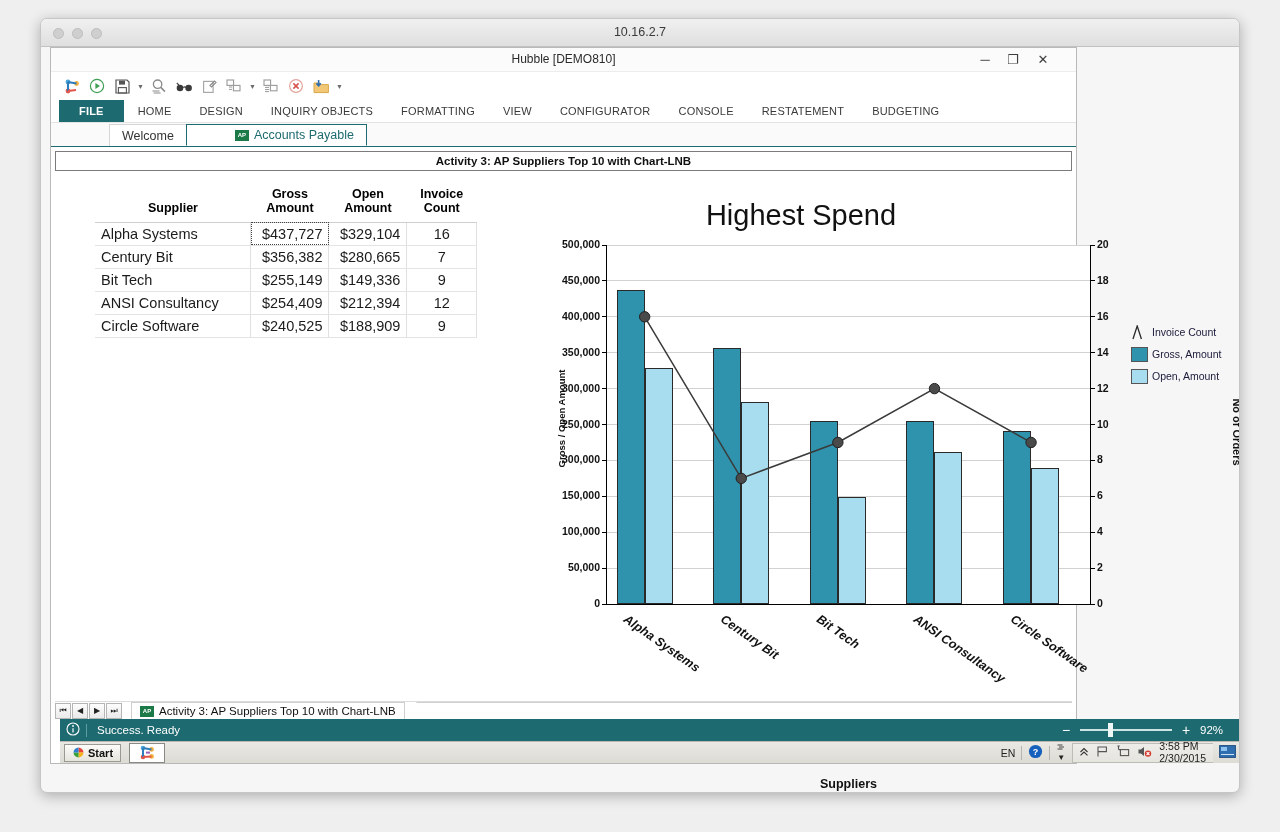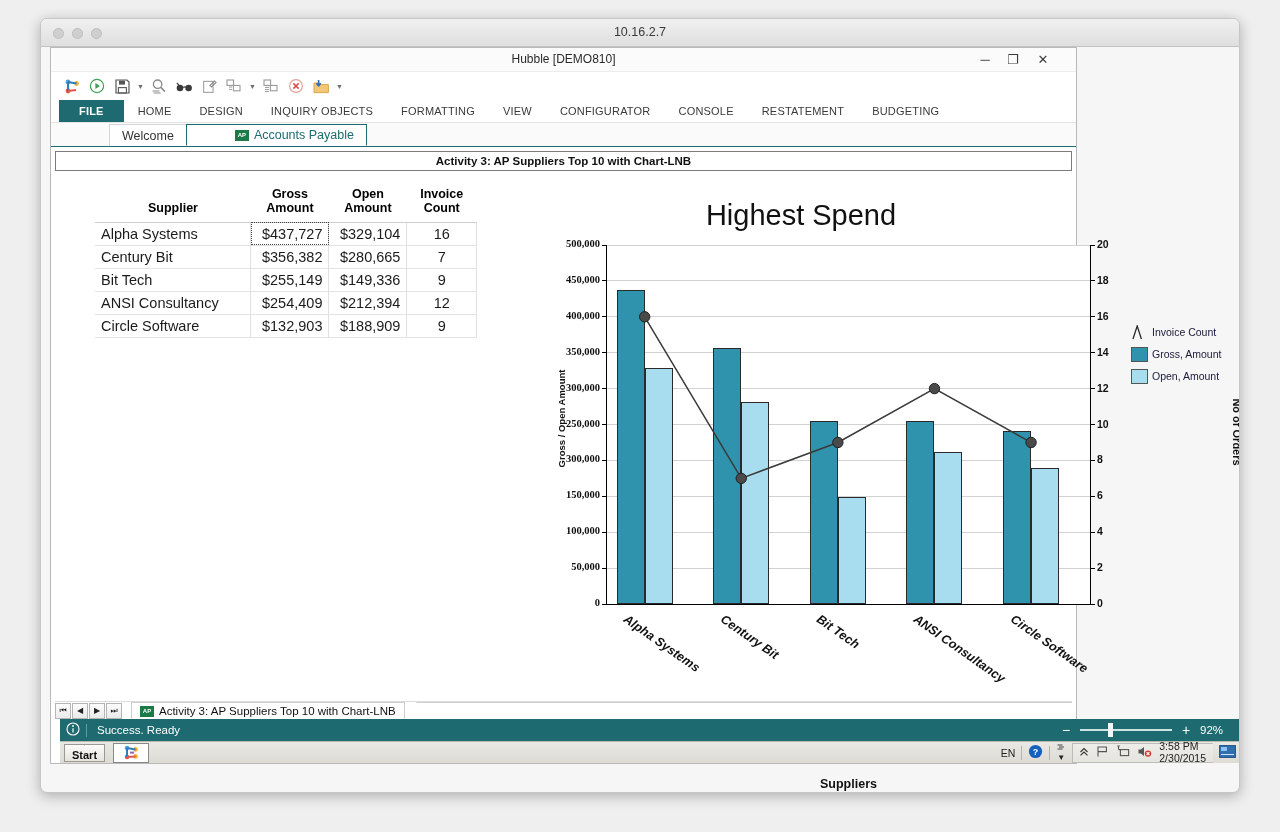--- a/index.html
+++ b/index.html
@@ -127,21 +127,21 @@
                  text-align:center; font-size:29px; color:#111;
                  font-family:"Liberation Sans", sans-serif; }
   #plot { position:absolute; left:115px; top:64px;
           width:485px; height:360px;
           border-left:1.5px solid #000; border-right:1.5px solid #000;
           border-bottom:1.5px solid #000; background:#fff; }
   .gridline { position:absolute; left:0; right:0; height:1px;
               background:#d2d2d2; }
   .ytick-l, .ytick-r { position:absolute; font-size:10.5px;
                        font-weight:bold; color:#111; white-space:nowrap; }
-  .ytick-l { right:calc(100% + 7px); text-align:center;font-family:Liberation Serif, serif; }
+  .ytick-l { right:calc(100% + 7px); text-align:center; }
   .ytick-r { left:calc(100% + 7px); }
   .tickmark { position:absolute; width:5px; height:1px; background:#000; }
   .bar { position:absolute; bottom:0; border:1px solid #2a2a2a; }
   .bar.gross { background:#2f93ad; }
   .bar.open  { background:#a7ddee; }
   #linelayer { position:absolute; left:0; top:0; width:100%; height:100%;
                overflow:visible; }
   .xlabel { position:absolute; font-size:12.5px; font-style:italic;
             font-weight:bold; color:#111; white-space:nowrap;
             transform-origin:left top; transform:rotate(35deg); }
@@ -194,21 +194,21 @@
   #zval { font-size:11.5px; min-width:28px; }
 
   
   #taskbar { position:absolute; left:9px; bottom:0; width:1182px; height:22px;
              background:linear-gradient(#e9e8e3,#dcdbd4);
              border-top:1px solid #b9b8b2; display:flex; align-items:center; }
   #startbtn { display:flex; align-items:center; gap:3px;
               margin-left:4px; padding:0 7px; height:18px;
               border:1px solid #9a9a93;
               background:linear-gradient(#fcfcfa,#e5e4dd);
-              font-size:11px; font-weight:bold; color:#111;flex-direction:column; }
+              font-size:11px; font-weight:bold; color:#111; }
   #tb-app { width:36px; height:20px; margin-left:8px;
             border:1px solid #8a8a84; background:#fff;
             display:flex; align-items:center; justify-content:center; }
   #tray { margin-left:auto; display:flex; align-items:center;
           height:20px; font-size:10.5px; color:#222; gap:6px;
           padding-right:6px; }
   .tray-sep { width:1px; height:14px; background:#b6b5ae; }
   #tray-box { display:flex; align-items:center; gap:7px;
               border:1px solid #bdbcb5; border-right:none;
               height:20px; padding:0 7px 0 6px;
@@ -369,21 +369,21 @@
               <td class="cnt">9</td>
             </tr>
             <tr>
               <td class="name">ANSI Consultancy</td>
               <td class="num">$254,409</td>
               <td class="num">$212,394</td>
               <td class="cnt">12</td>
             </tr>
             <tr>
               <td class="name">Circle Software</td>
-              <td class="num">$132,903</td>
+              <td class="num">$240,525</td>
               <td class="num">$188,909</td>
               <td class="cnt">9</td>
             </tr>
           </tbody>
         </table>
       </div>
 
       <div id="chart">
         <div id="chart-title">Highest Spend</div>
         <div id="ylabel-left">Gross / Open Amount</div>

